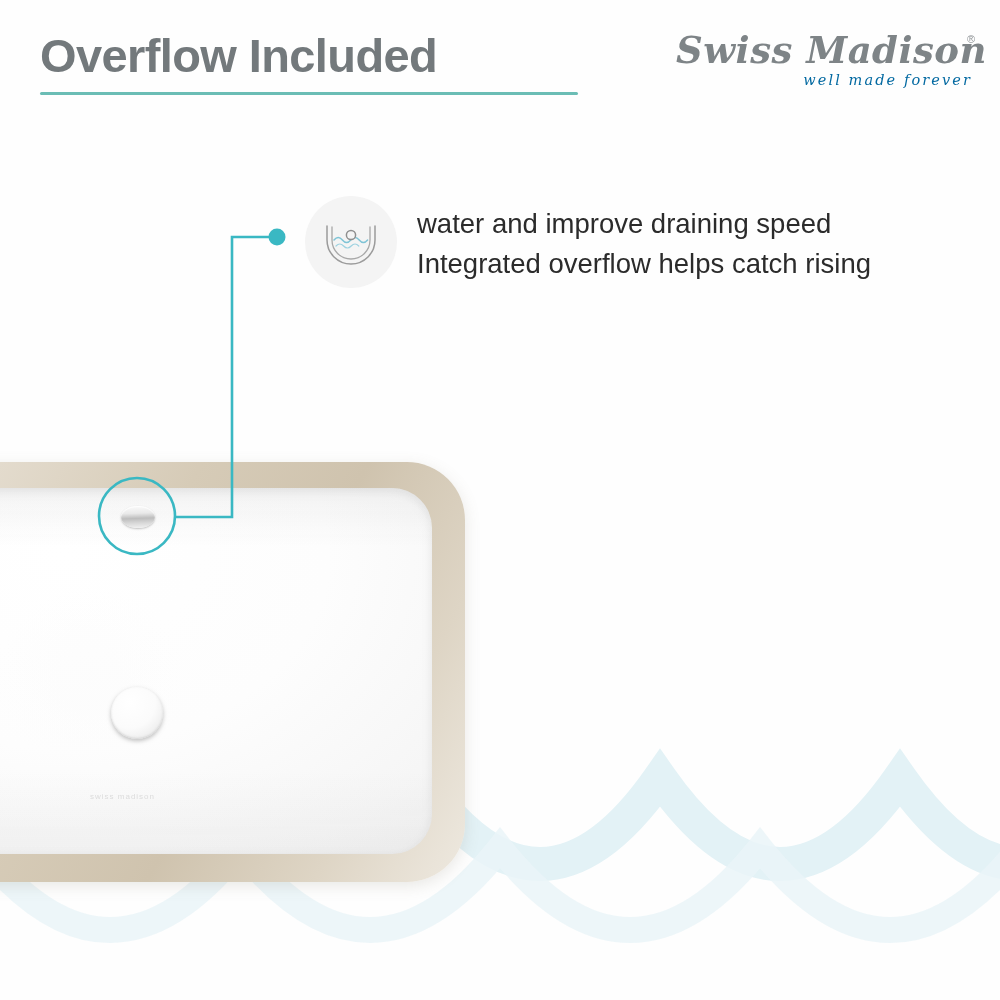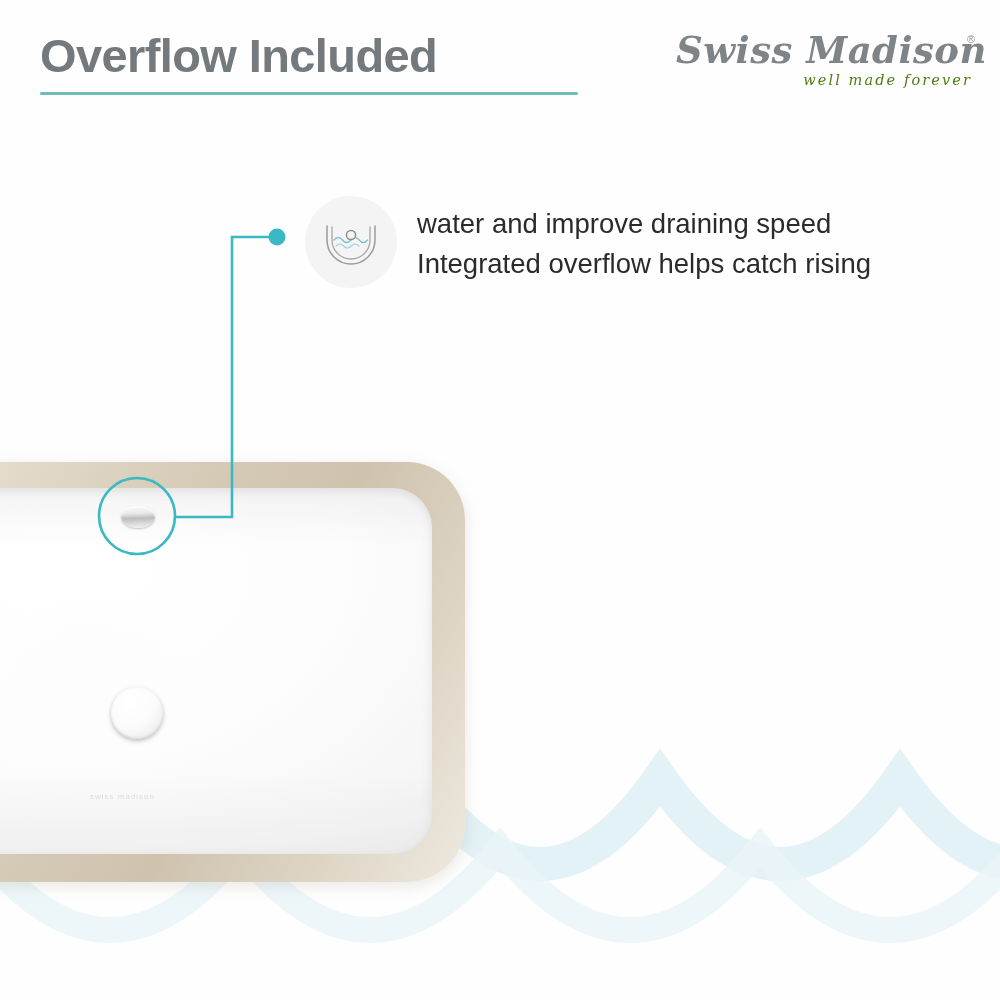--- a/index.html
+++ b/index.html
@@ -73,21 +73,21 @@
     font-family:"Liberation Sans", sans-serif;
     font-style:normal;
   }
   #brand-tagline {
     position:absolute;
     right:4px; top:44px;
     font-family:"DejaVu Serif", serif;
     font-style:italic;
     font-size:14.5px;
     letter-spacing:2.1px;
-    color:#4d7c0f;
+    color:#0369a1;
     white-space:nowrap;
   }
 
   
   #feature-badge {
     position:absolute;
     left:305px; top:196px;
     width:92px; height:92px;
     border-radius:50%;
     background:#f4f4f4;

